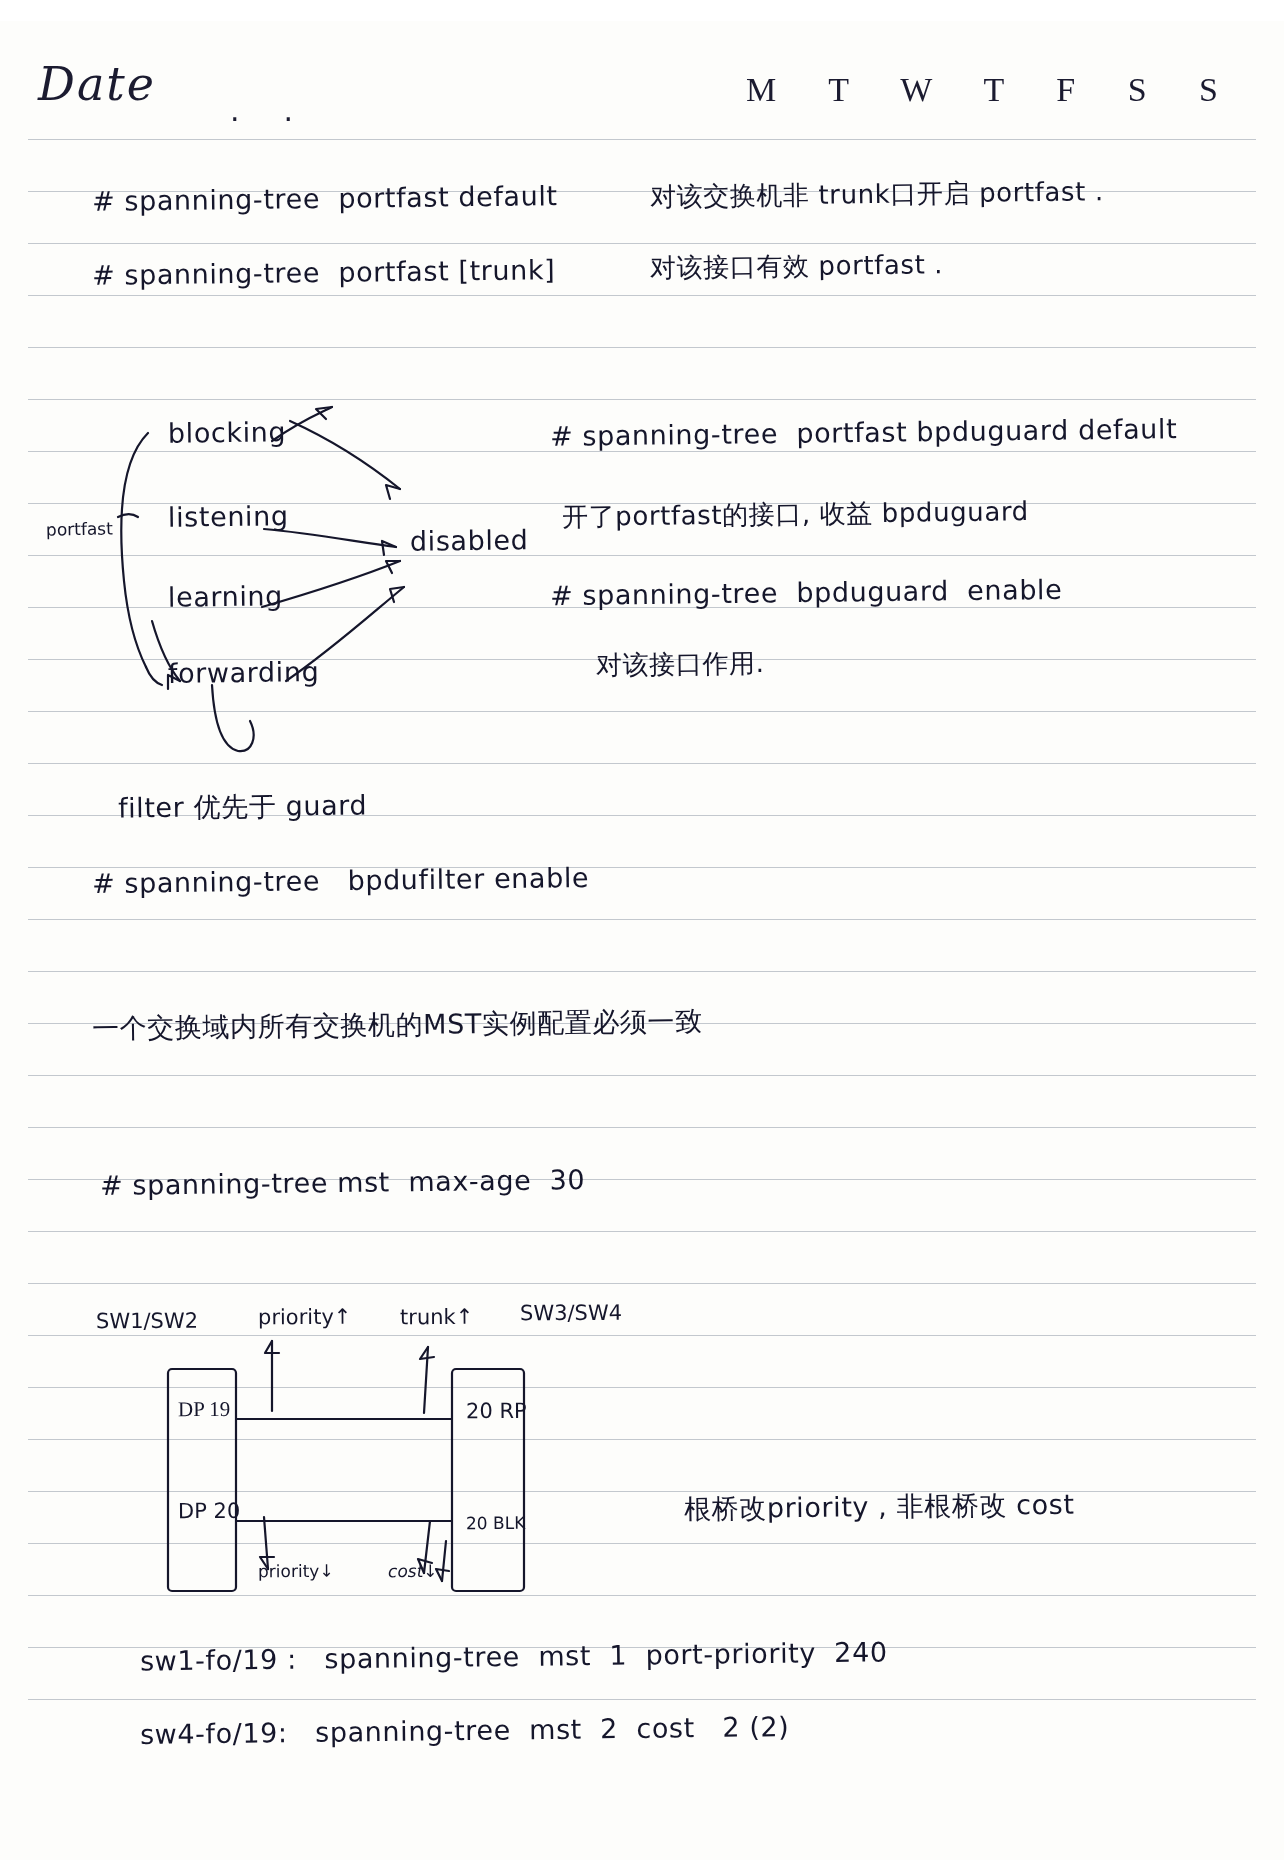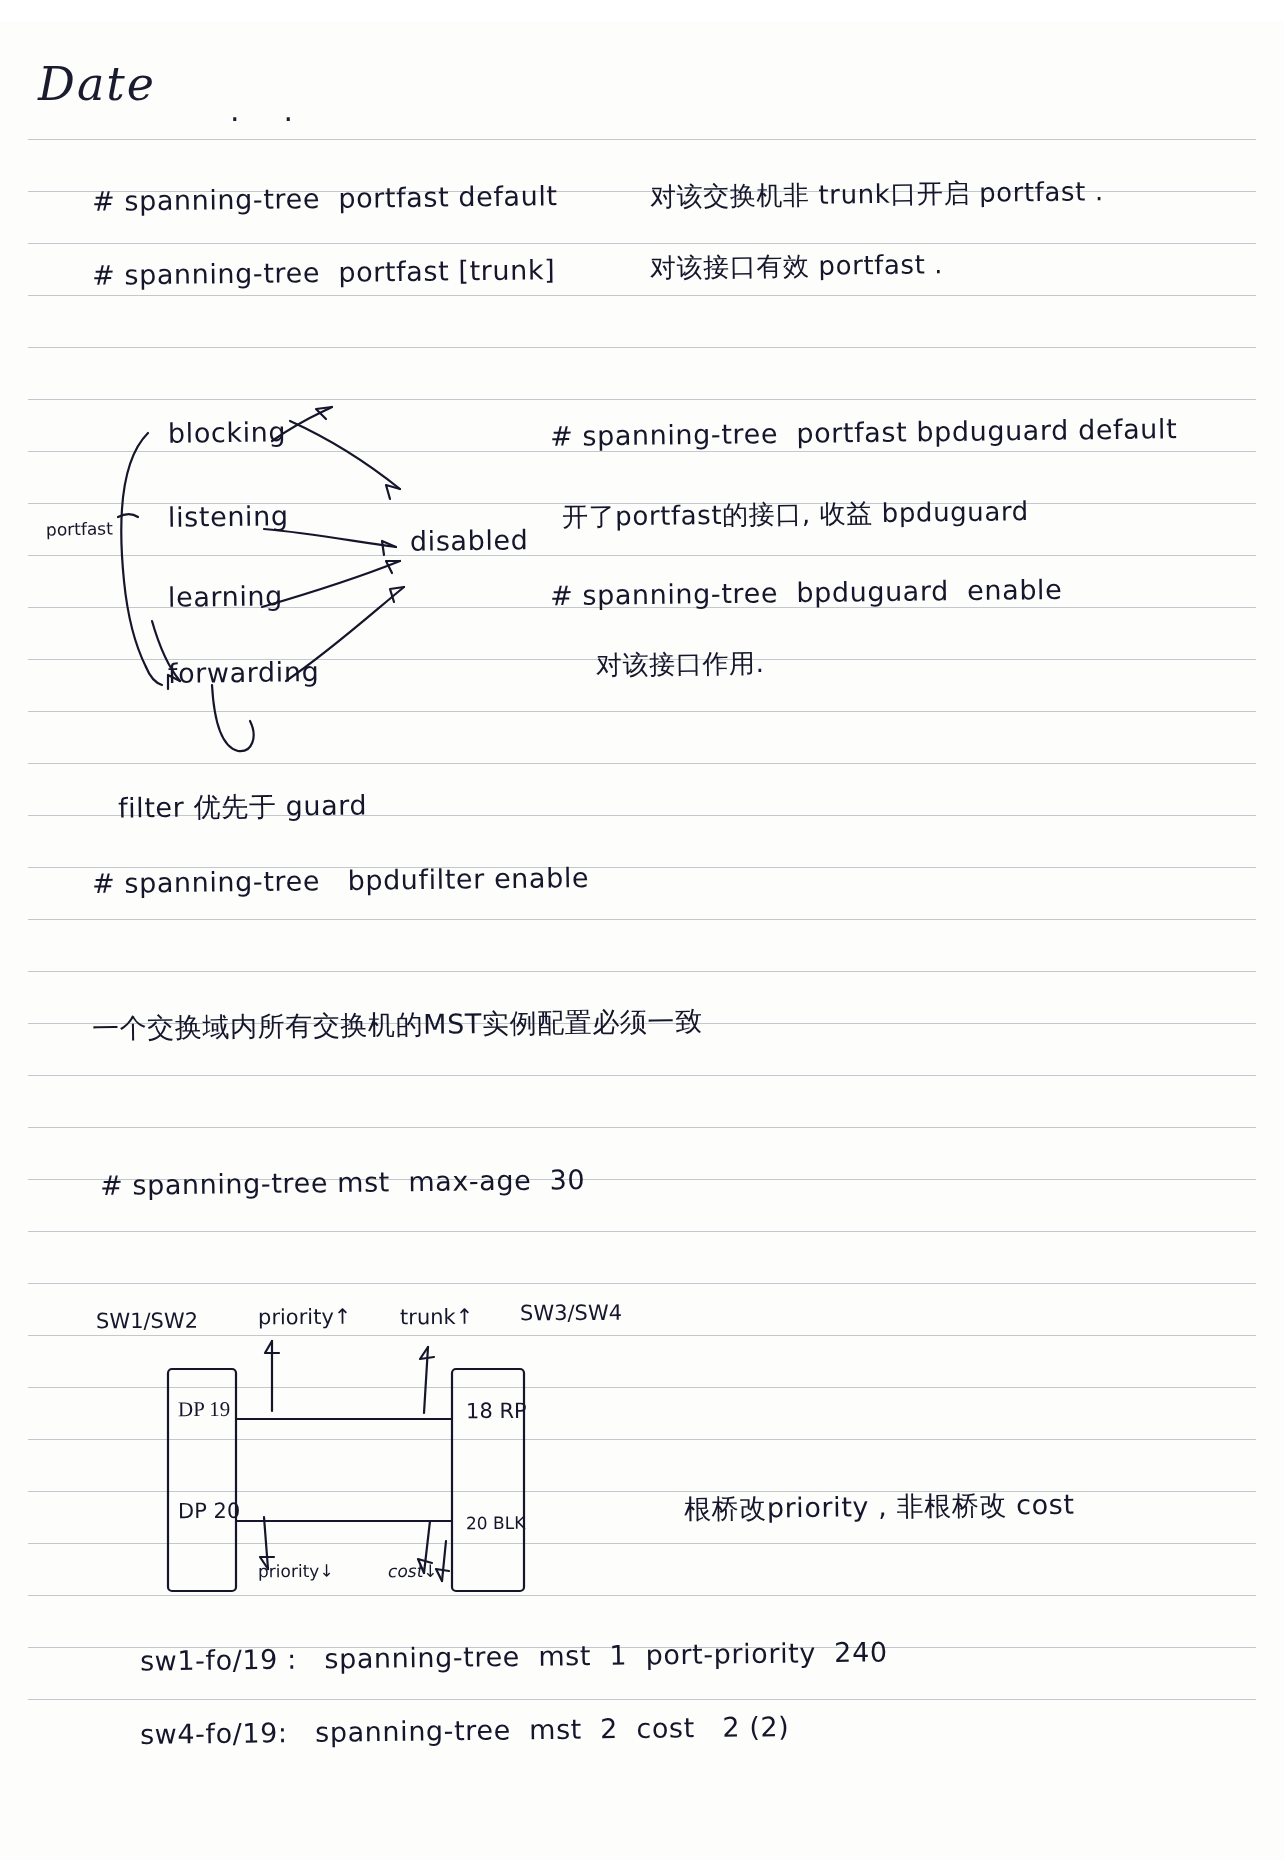--- a/index.html
+++ b/index.html
@@ -148,20 +148,21 @@
       <div class="rule" style="top: 1470px;"></div>
       <div class="rule" style="top: 1522px;"></div>
       <div class="rule" style="top: 1574px;"></div>
       <div class="rule" style="top: 1626px;"></div>
       <div class="rule" style="top: 1678px;"></div>
     </div>
 
   <div id="header">
     <div id="date-label">Date</div>
     <div id="date-dots">..</div>
+    <div id="weekdays">M T W T F S S</div>
   </div>
 
   <div class="hw ink r2" style="left:92px; top:164px;"># spanning-tree  portfast default</div>
   <div class="hw ink r3 cn" style="left:650px; top:160px; font-size:26px;">对该交换机非 trunk口开启 portfast .</div>
 
   <div class="hw ink r2" style="left:92px; top:238px;"># spanning-tree  portfast [trunk]</div>
   <div class="hw ink r3 cn" style="left:650px; top:232px; font-size:26px;">对该接口有效 portfast .</div>
 
   <div class="hw small r1" style="left:46px; top:500px; font-size:17px;">portfast</div>
 
@@ -183,21 +184,21 @@
 
   <div class="hw ink r2" style="left:100px; top:1148px;"># spanning-tree mst  max-age  30</div>
 
   <div class="hw small r2" style="left:96px; top:1290px; font-size:21px;">SW1/SW2</div>
   <div class="hw small r2" style="left:258px; top:1286px; font-size:21px;">priority↑</div>
   <div class="hw small r2" style="left:400px; top:1286px; font-size:21px;">trunk↑</div>
   <div class="hw small r2" style="left:520px; top:1282px; font-size:21px;">SW3/SW4</div>
 
   <div class="hw small r2" style="left:178px; top:1378px; font-size:21px;font-family:Liberation Serif, serif;">DP 19</div>
   <div class="hw small r2" style="left:178px; top:1480px; font-size:21px;">DP 20</div>
-  <div class="hw small r2" style="left:466px; top:1380px; font-size:21px;">18 RP</div>
+  <div class="hw small r2" style="left:466px; top:1380px; font-size:21px;">20 RP</div>
   <div class="hw tiny r2" style="left:466px; top:1494px; font-size:17px;">20 BLK</div>
 
   <div class="hw tiny r2" style="left:258px; top:1542px; font-size:17px;">priority↓</div>
   <div class="hw tiny r2" style="left:388px; top:1542px; font-size:17px;font-style:italic;">cost↓</div>
 
   <div class="hw ink r2 cn" style="left:684px; top:1472px; font-size:27px;">根桥改priority , 非根桥改 cost</div>
 
   <div class="hw ink r2" style="left:140px; top:1622px;">sw1-fo/19 :   spanning-tree  mst  1  port-priority  240</div>
   <div class="hw ink r2" style="left:140px; top:1696px;">sw4-fo/19:   spanning-tree  mst  2  cost   2 (2)</div>
 

